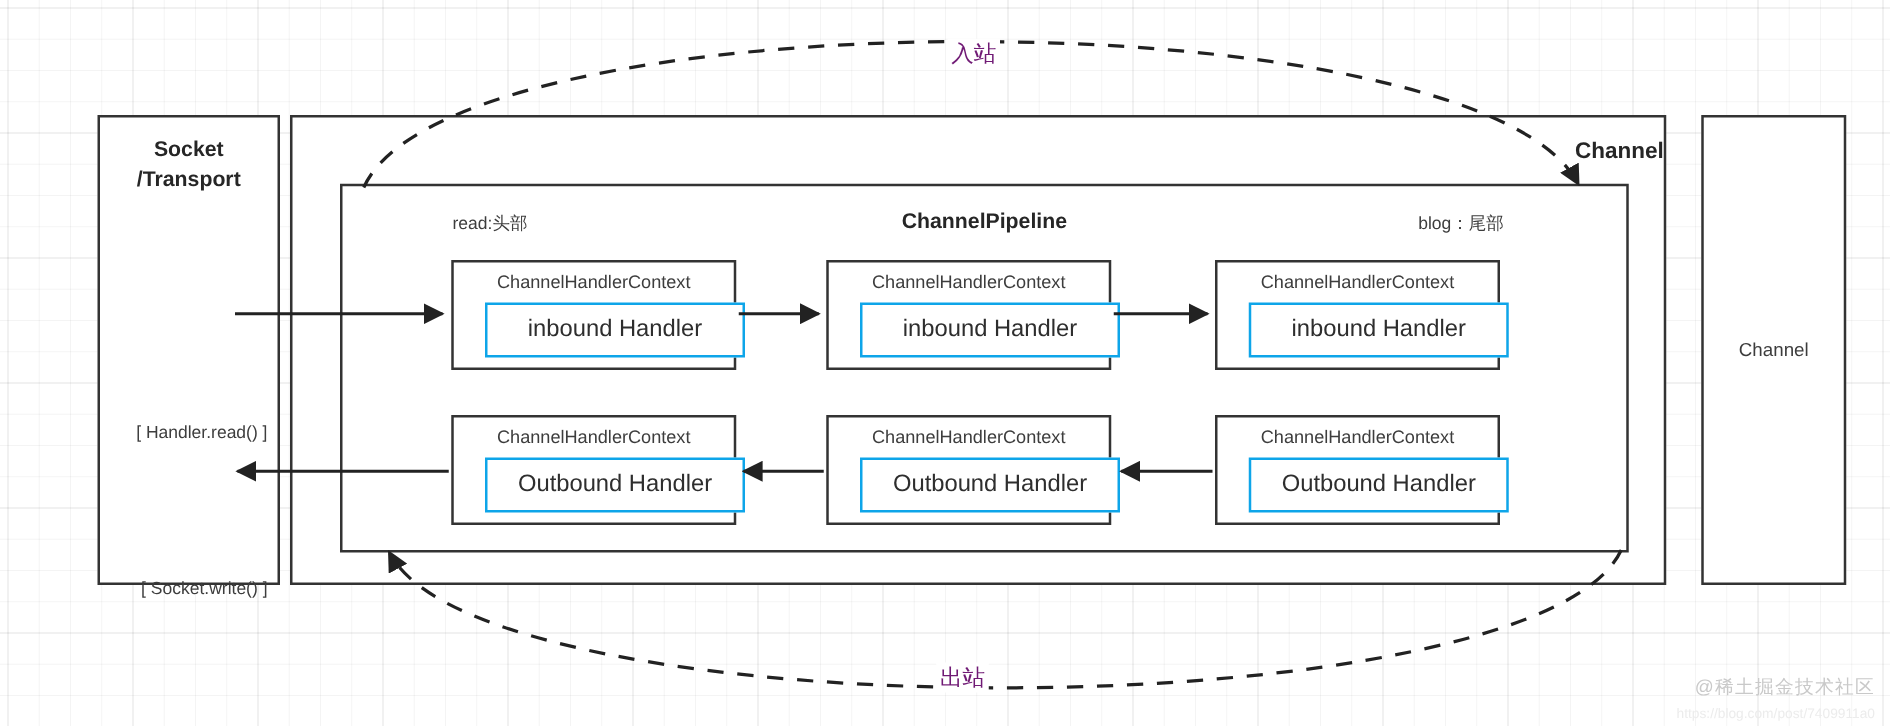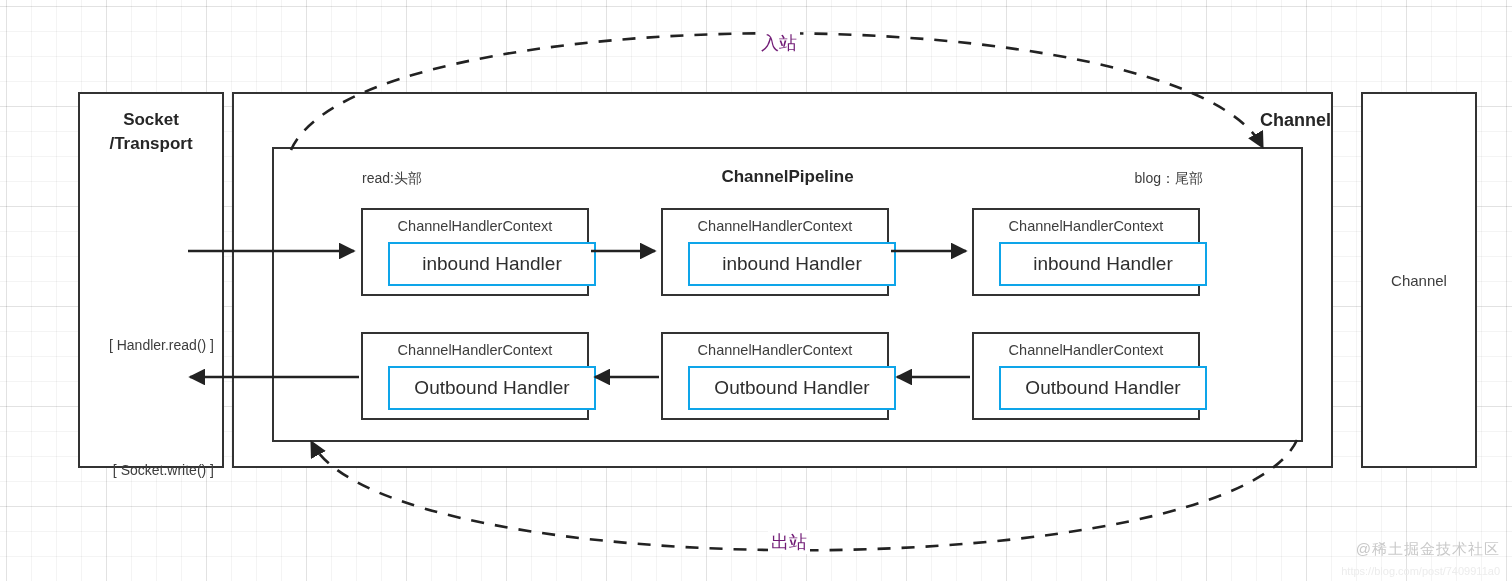--- a/index.html
+++ b/index.html
@@ -153,21 +153,21 @@
   }
   .arc-label {
     position: absolute;
     font-size: 18px;
     color: #701a75;
     background: #ffffff;
     padding: 0 3px;
     white-space: nowrap;
   }
   #label-inbound  { left: 758px; top: 31px; }
-  #label-outbound { left: 768px; top: 530px; }
+  #label-outbound { left: 749px; top: 530px; }
 
   
   #client-box {
     left: 1361px; top: 92px; width: 116px; height: 376px;
   }
   #client-label {
     position: absolute;
     left: 0; right: 0; top: 178px;
     text-align: center;
     font-size: 15px;

